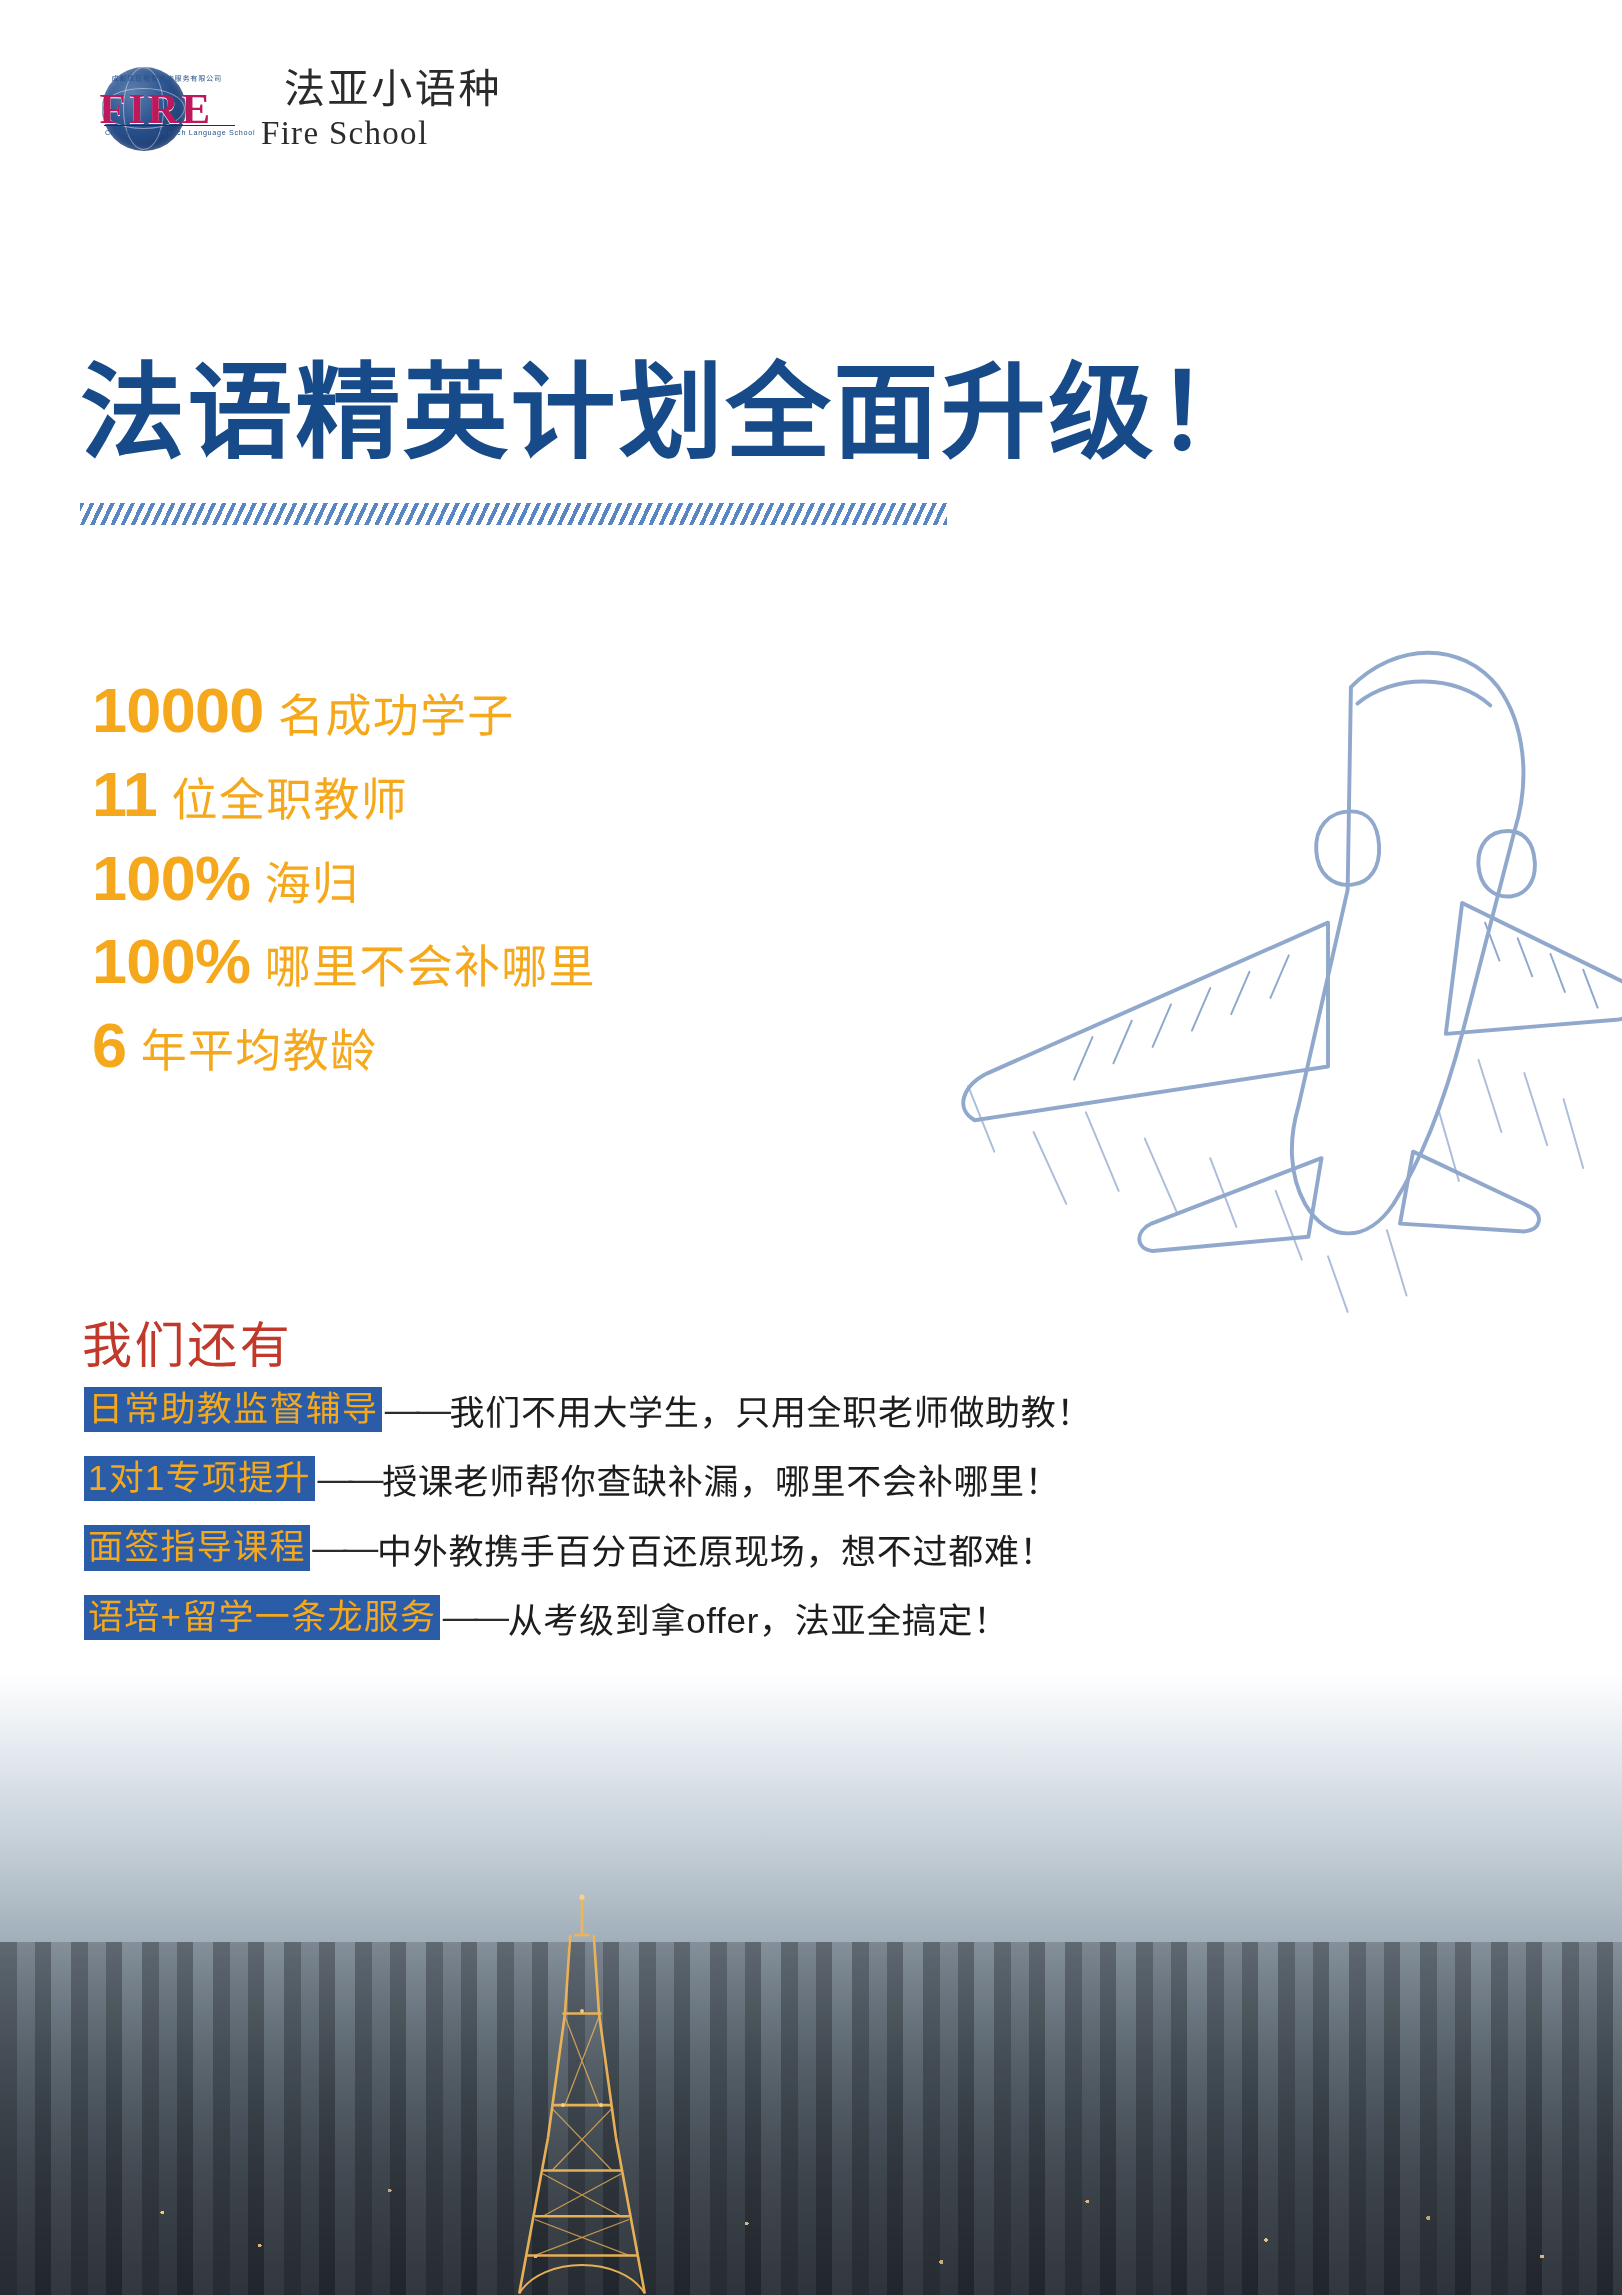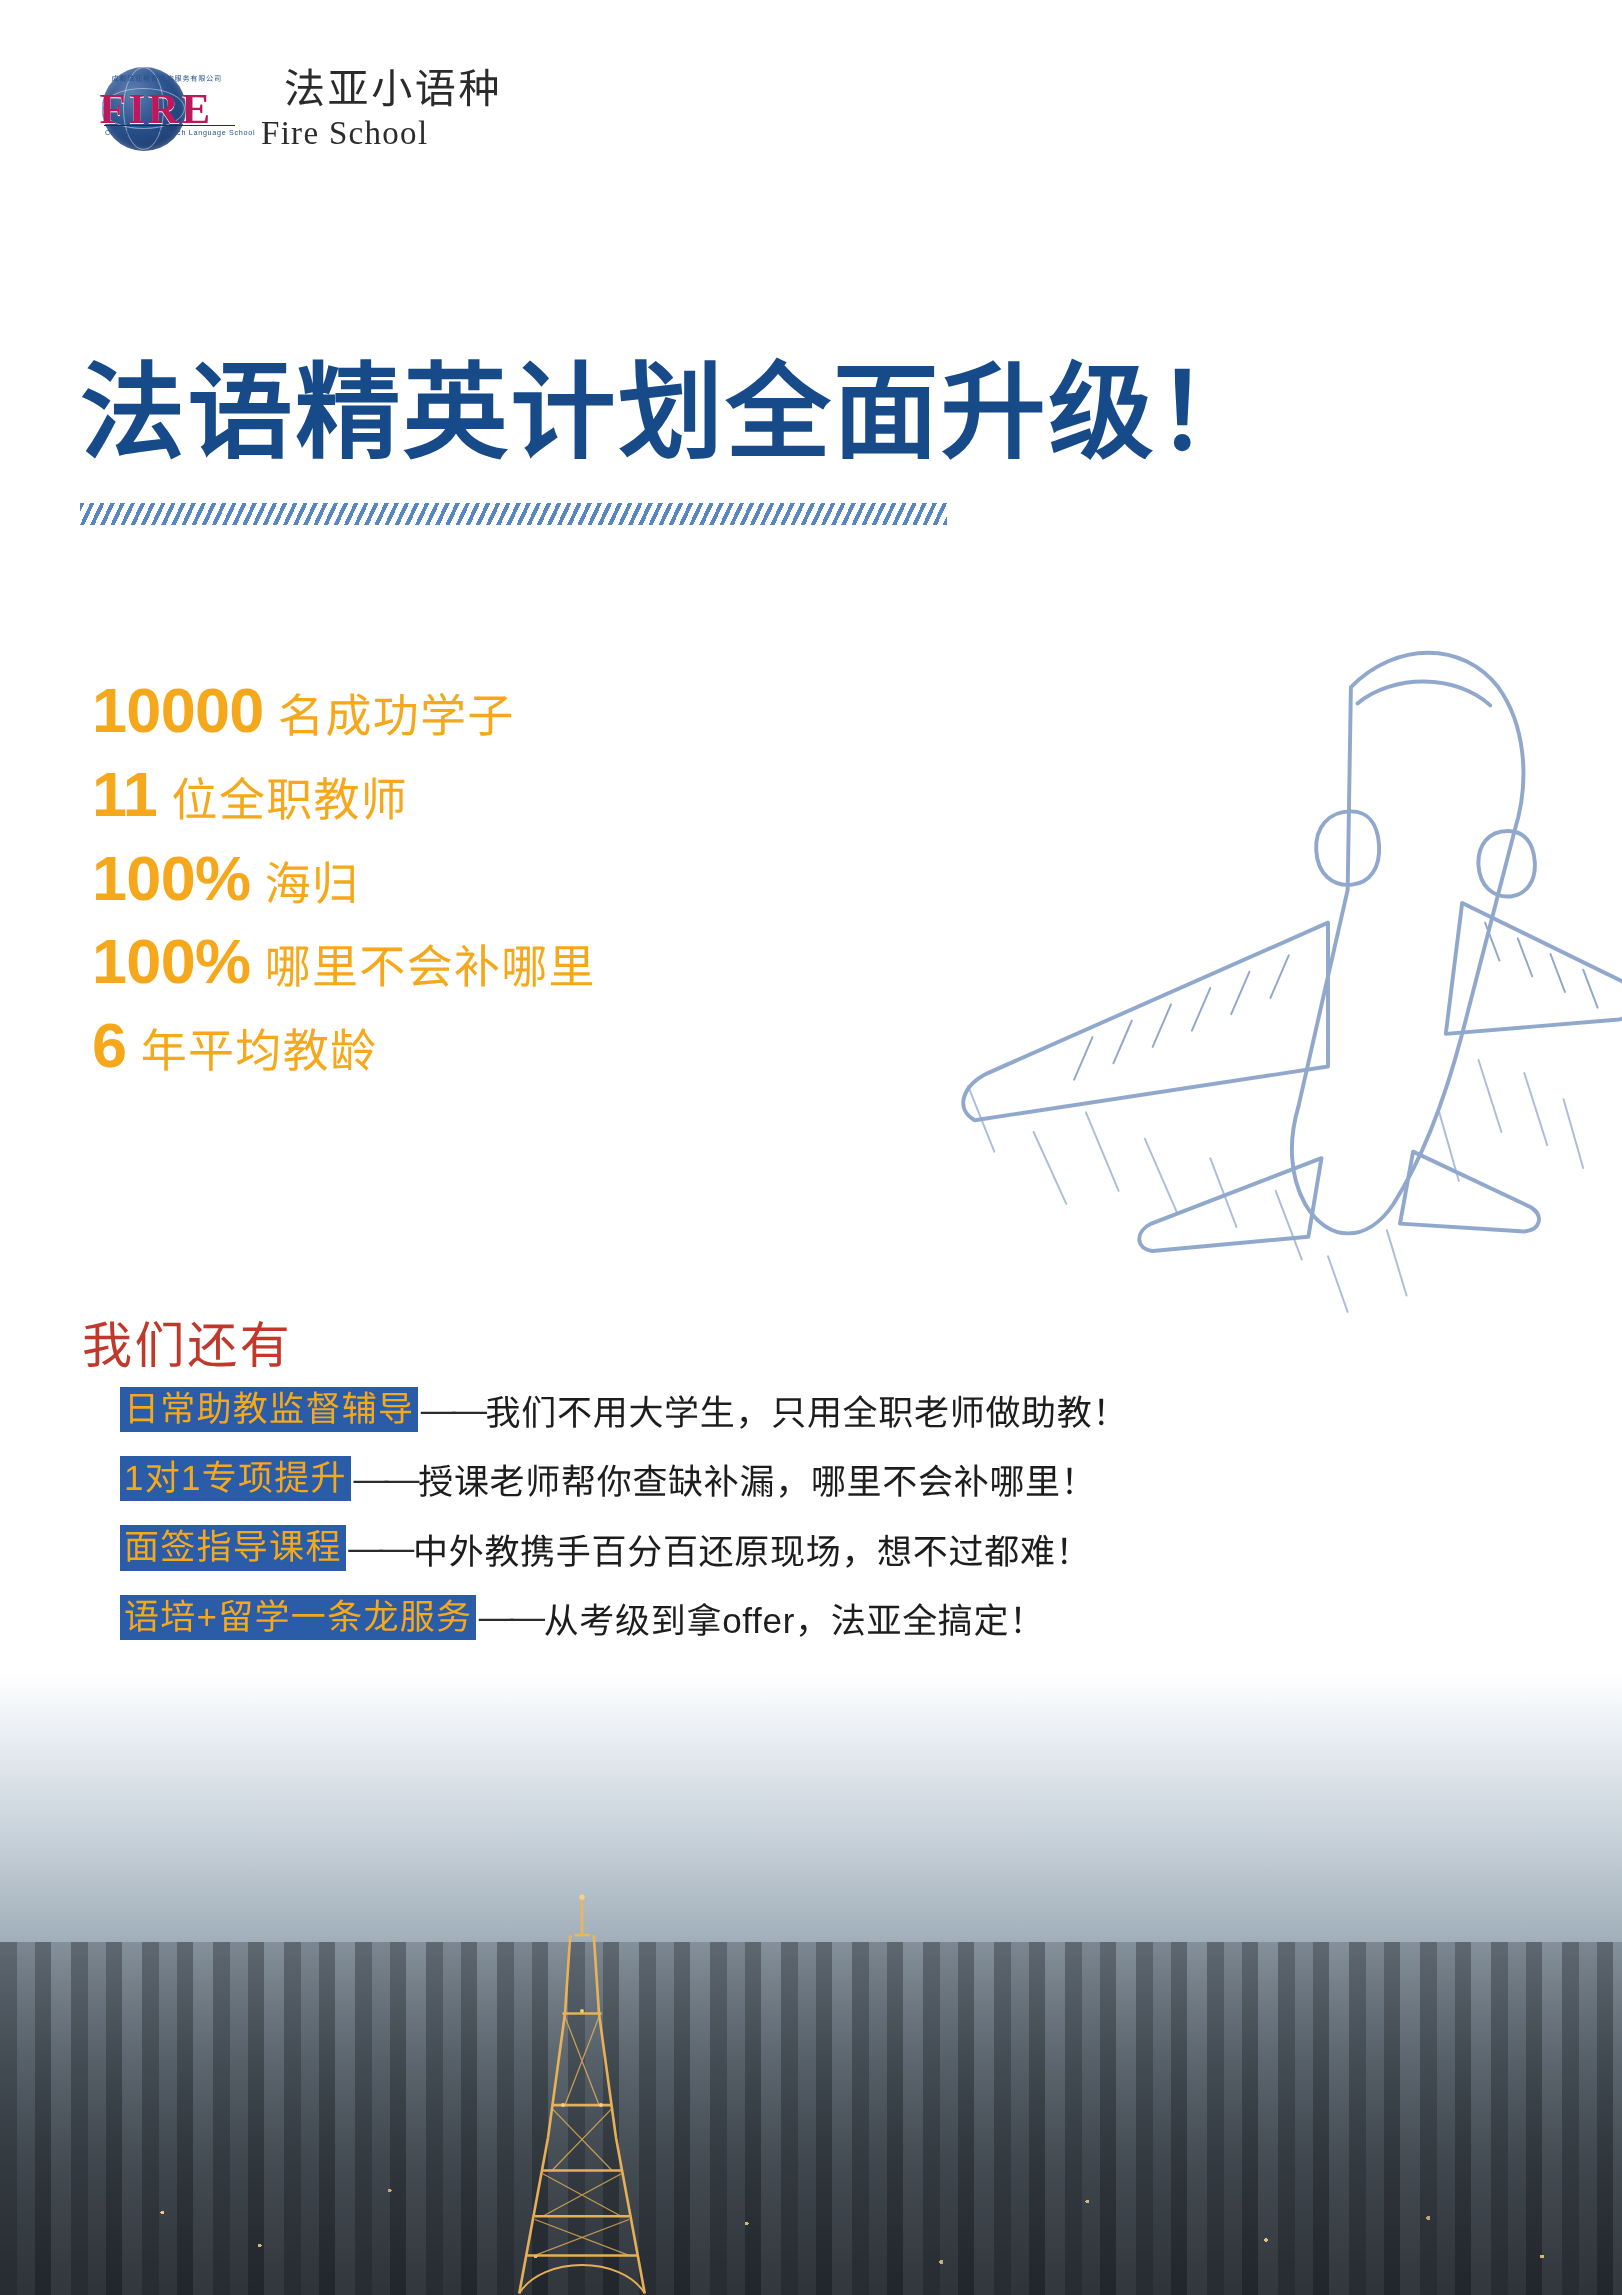--- a/index.html
+++ b/index.html
@@ -188,21 +188,20 @@
     white-space: nowrap;
   }
   .service-tag {
     background: #2a5ca8;
     color: #f5a81c;
     font-size: 35px;
     padding: 3.9px 3.9px 6.5px 3.9px;
     letter-spacing: 1.3px;
     font-family: "Liberation Sans", "DejaVu Sans", sans-serif;
     line-height: 1;
-    margin-left: 36px;
   }
   .service-dash {
     color: #2b2b2b;
     font-size: 35px;
     letter-spacing: -3.9px;
     margin: 0 2.6px;
   }
   .service-desc {
     font-size: 35px;
     color: #1d1d1d;

